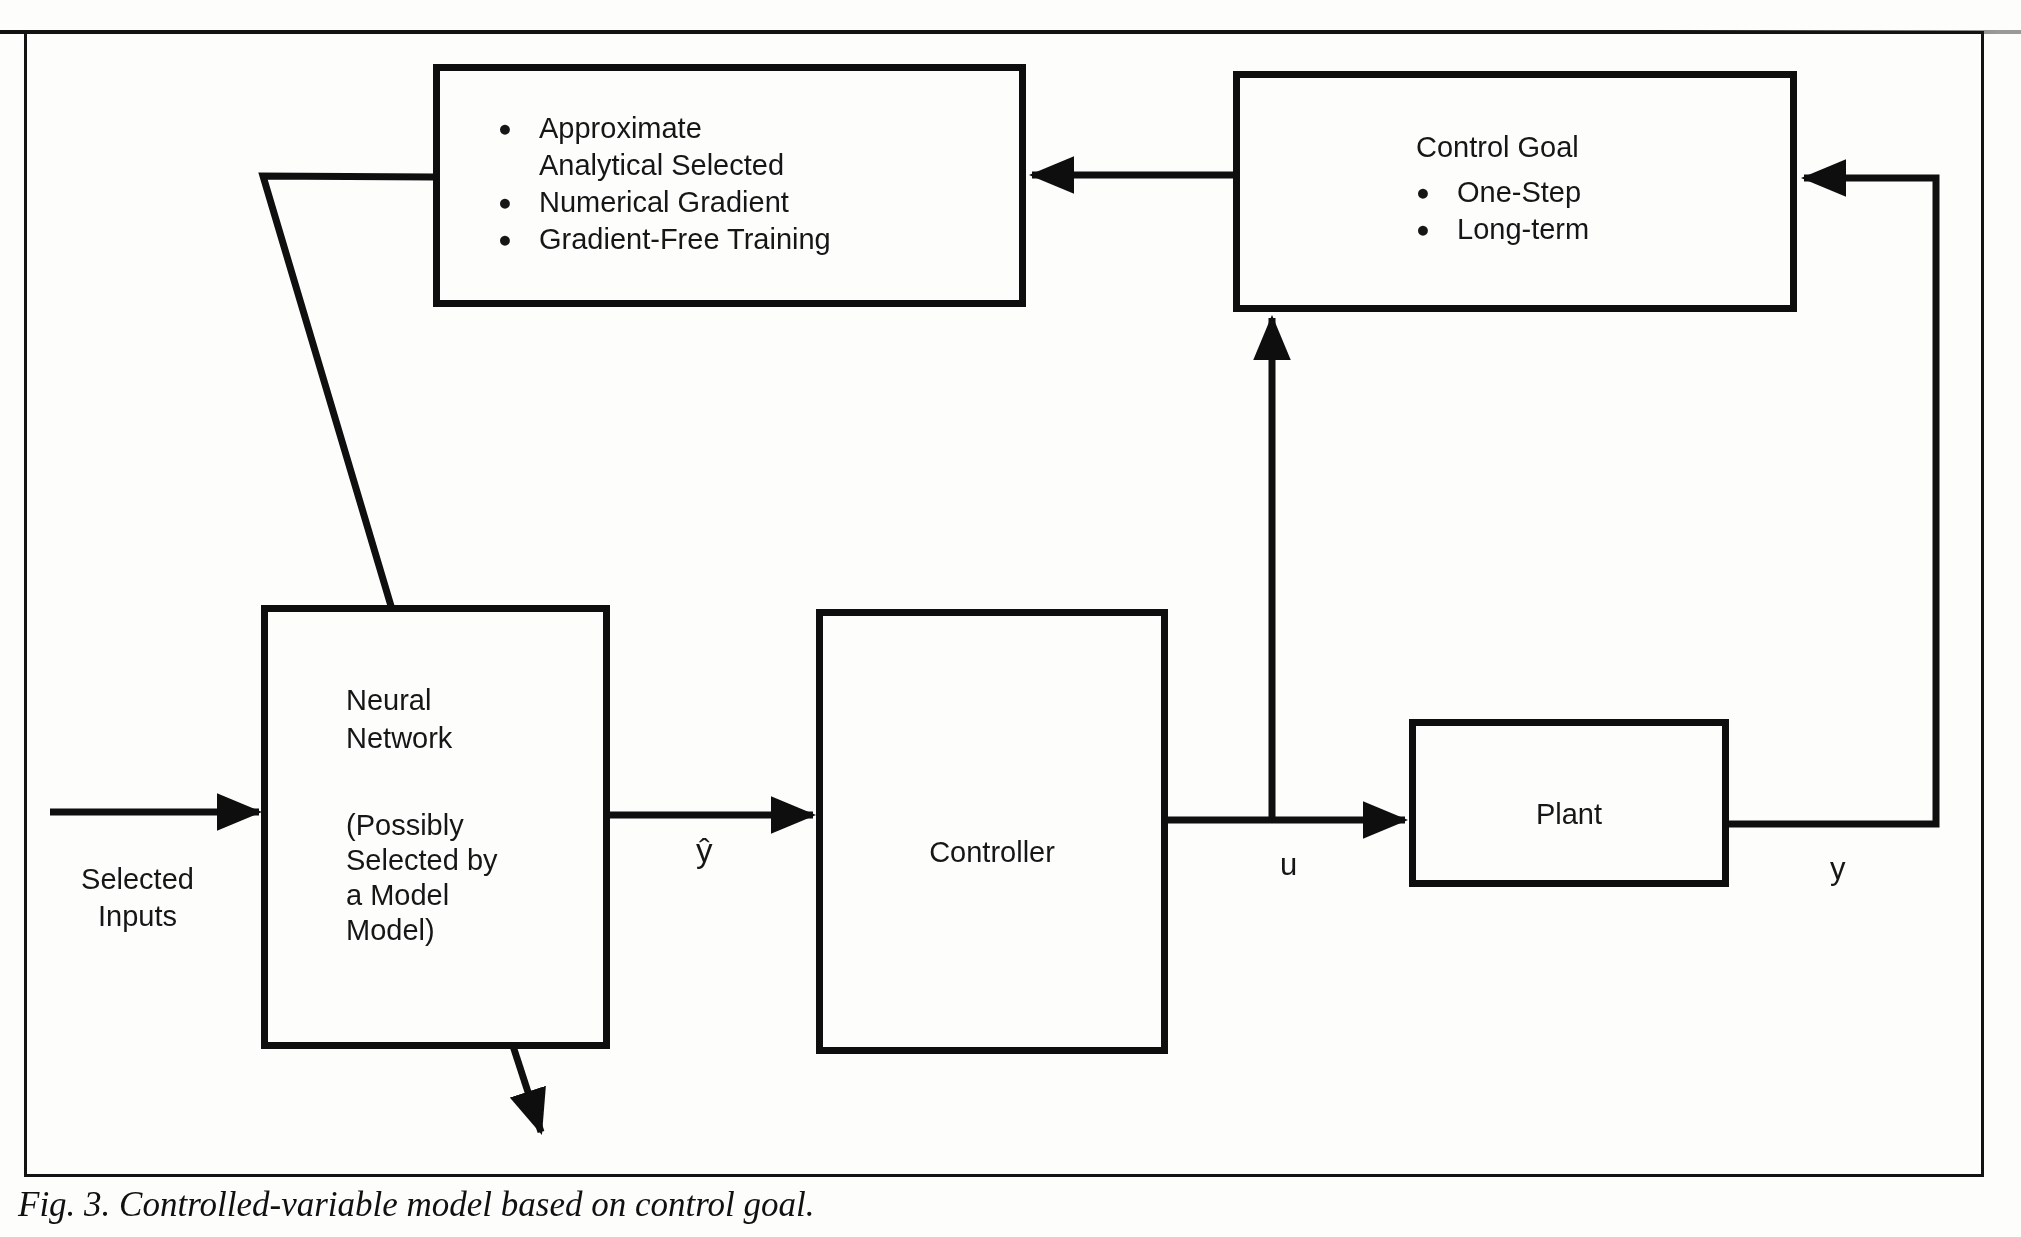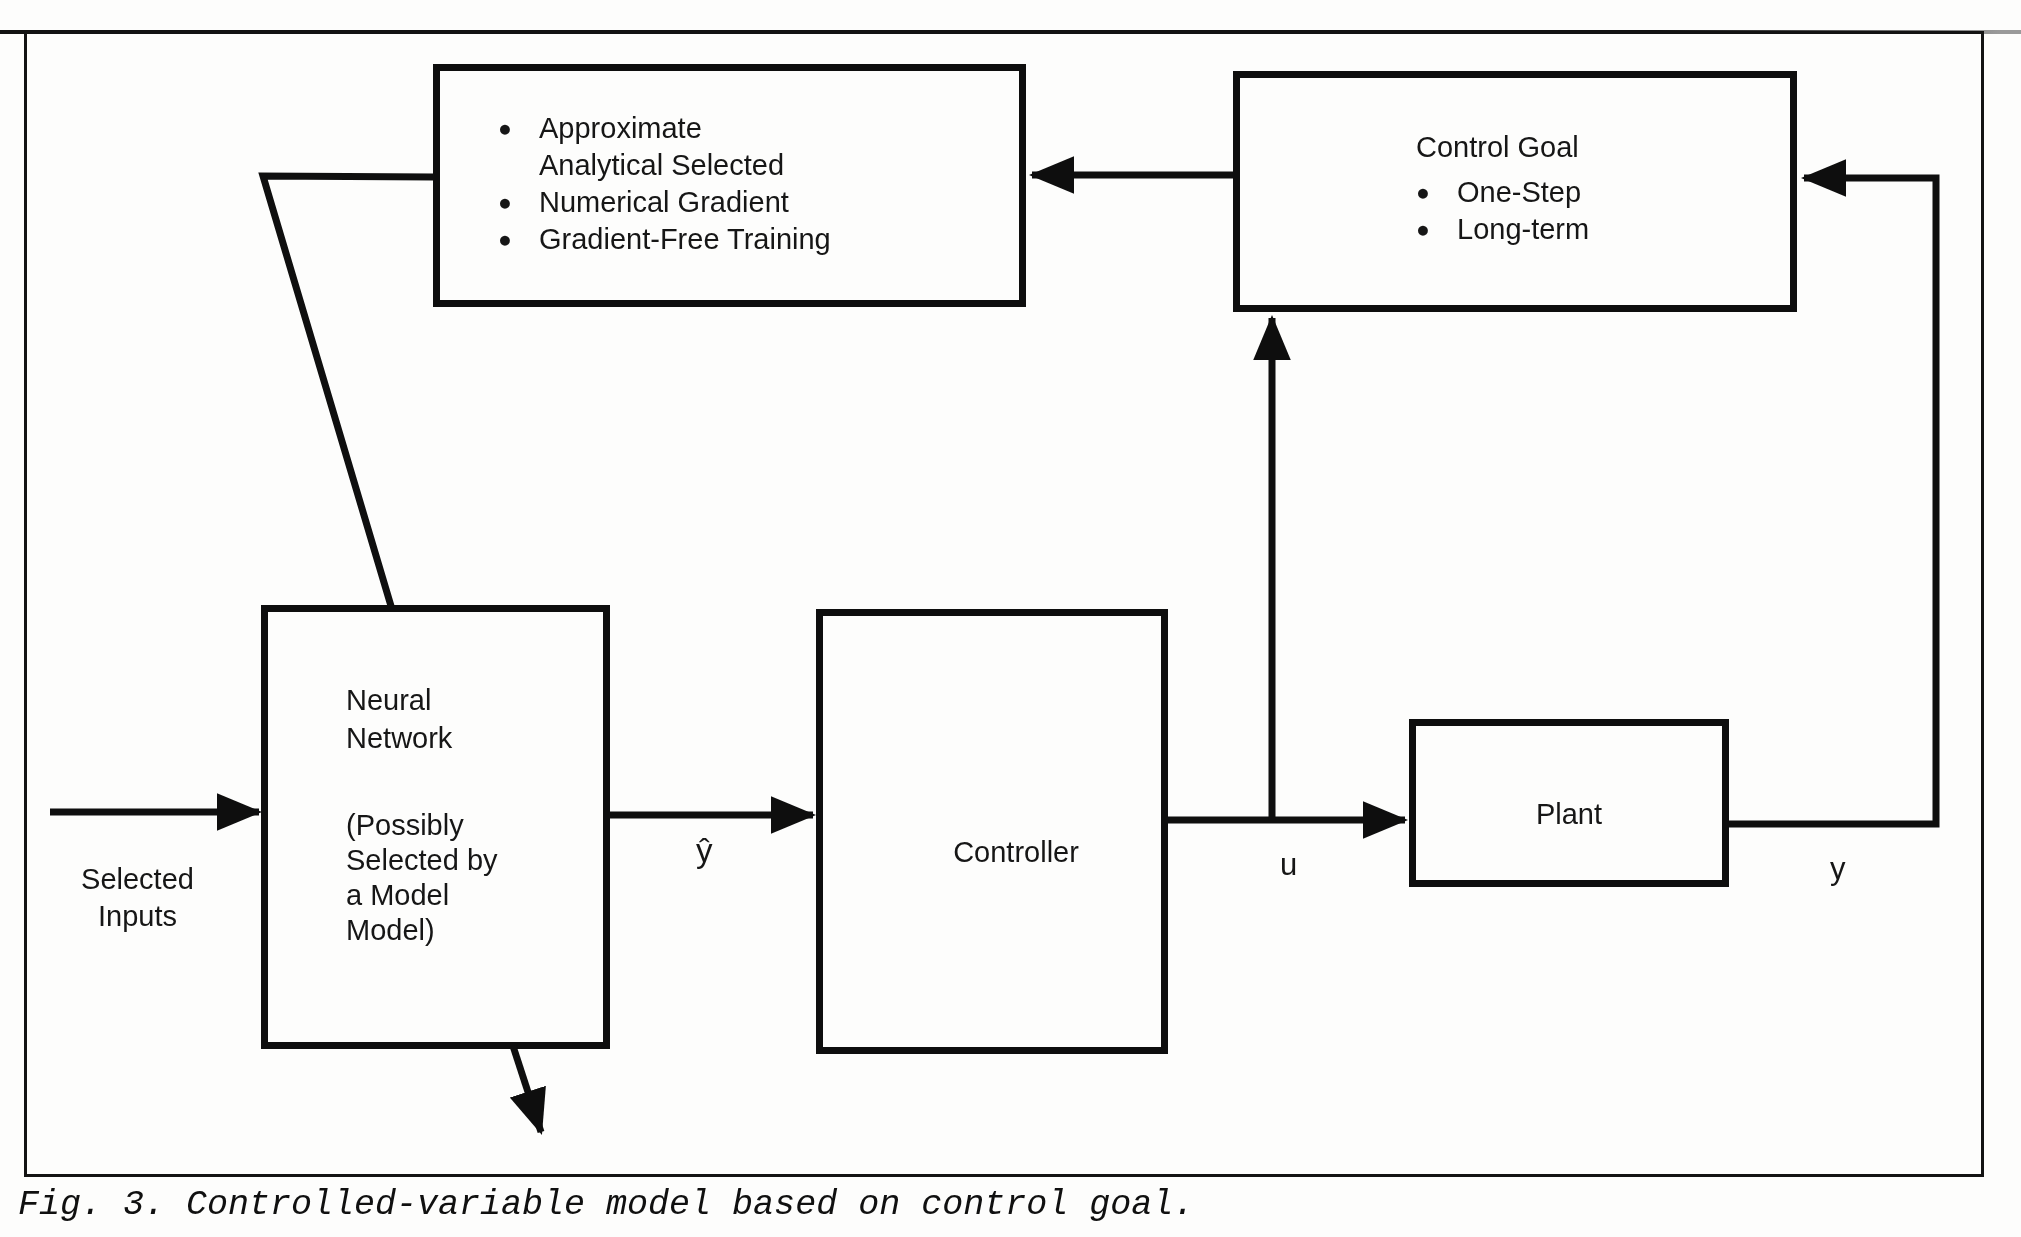--- a/index.html
+++ b/index.html
@@ -34,21 +34,21 @@
     flex:0 0 26px;margin-right:15px;font-size:23px;line-height:37px;
     text-align:left;
   }
   .cg-bullets{margin-top:8px;}
   .nn-note{line-height:35px;}
   .center{text-align:center;}
   .siglabel{position:absolute;font-size:31px;line-height:34px;}
   .yhat{font-size:33px;}
   .caption{
     position:absolute;left:18px;top:1185px;
-    font-family:Liberation Mono, monospace;font-style:italic;
+    font-family:Liberation Serif, serif;font-style:italic;
     font-size:35px;color:#101010;white-space:nowrap;
   }
   svg.wires{position:absolute;left:0;top:0;pointer-events:none;}
 </style>
 </head>
 <body>
 
 <div class="fig">
 
   <div class="topline"></div>
@@ -114,21 +114,21 @@
     <div>Neural</div>
     <div>Network</div>
   </div>
   <div class="txt nn-note" style="left:346px;top:808px;">
     <div>(Possibly</div>
     <div>Selected by</div>
     <div>a Model</div>
     <div>Model)</div>
   </div>
 
-  <div class="txt center" style="left:816px;top:834px;width:352px;padding-left:24px;">Controller</div>
+  <div class="txt center" style="left:816px;top:834px;width:352px;">Controller</div>
   <div class="txt center" style="left:35px;top:861px;width:205px;">
     <div>Selected</div>
     <div>Inputs</div>
   </div>
 
   <div class="txt center" style="left:1409px;top:796px;width:320px;">Plant</div>
   <div class="siglabel yhat" style="left:696px;top:834px;">ŷ</div>
   <div class="siglabel" style="left:1280px;top:848px;">u</div>
   <div class="siglabel" style="left:1830px;top:852px;">y</div>
 

